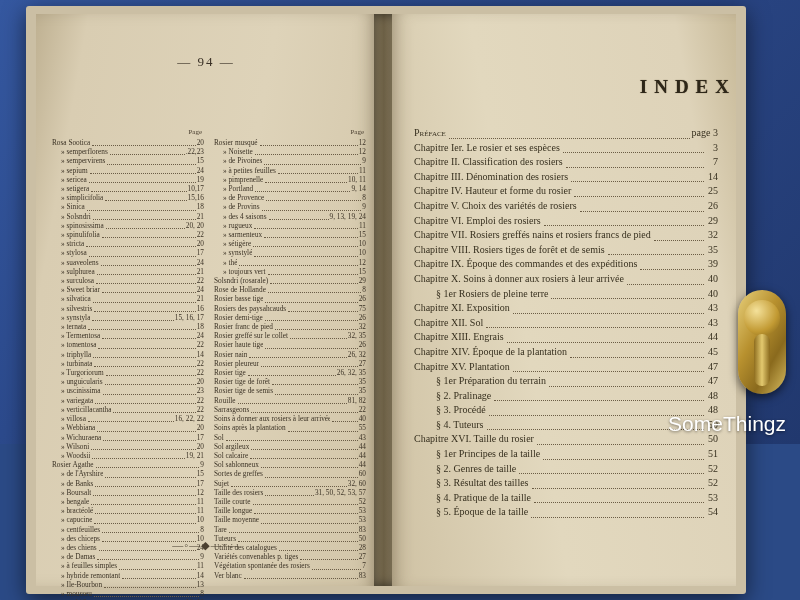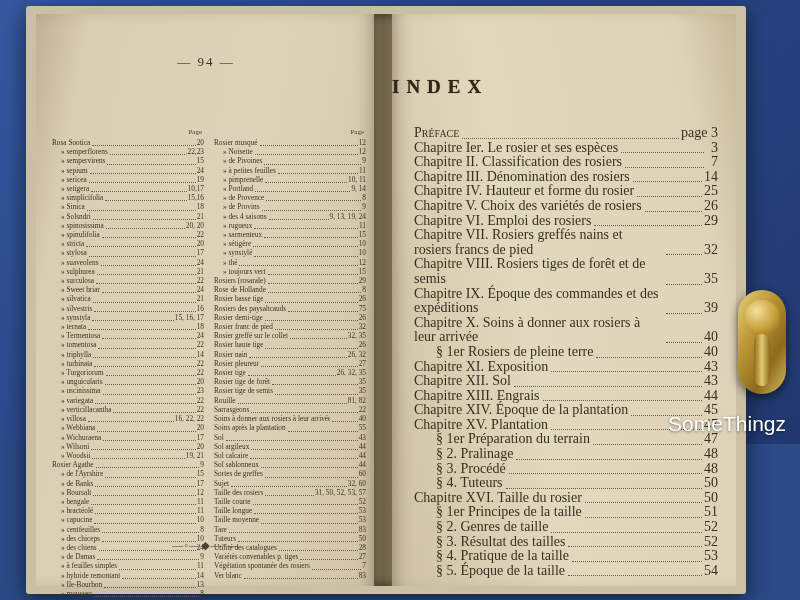--- a/index.html
+++ b/index.html
@@ -33,26 +33,26 @@
   .colhead{font-size:7px;text-align:right;color:#4a3f30;padding-right:2px;margin-bottom:2px;}
   .ent{display:flex;align-items:flex-end;font-size:7.3px;color:#3b3225;
        line-height:9.2px;white-space:nowrap;}
   .ent .nm{flex:0 0 auto;max-width:76%;overflow:hidden;text-overflow:clip;}
   .ent .dots{flex:1 1 auto;overflow:hidden;margin:0 1px 1px 2px;
        border-bottom:1px dotted #6a5c46;height:6px;}
   .ent .pg{flex:0 0 auto;text-align:right;}
   .ind{padding-left:9px;}
 
   
-  .rtitle{position:absolute;top:62px;width:100%;text-align:left;
+  .rtitle{position:absolute;top:62px;width:100%;text-align:right;
      font-size:19px;letter-spacing:7px;color:#2e2719;
      font-family:"Liberation Serif",serif;font-weight:bold;
      text-shadow:0 0 1px #6a5c43;}
   .rlist{position:absolute;top:112px;left:22px;right:18px;}
-  .rent{display:flex;align-items:flex-end;font-size:14px;color:#37301f;
+  .rent{display:flex;align-items:flex-end;font-size:10px;color:#37301f;
      line-height:14.6px;}
   .rent .nm{flex:0 0 auto;max-width:82%;}
   .rent .dots{flex:1 1 auto;border-bottom:1px dotted #6b5d45;height:8px;margin:0 2px 2px 3px;}
   .rent .pg{flex:0 0 auto;min-width:12px;text-align:right;}
   .sub{padding-left:22px;}
   .sc{font-variant:small-caps;}
 
   
   .orn{position:absolute;bottom:34px;left:0;width:340px;text-align:center;
        font-size:11px;color:#4b4030;letter-spacing:1px;}
@@ -420,21 +420,21 @@
                 <span class="nm">» thé</span>
                 <span class="dots"></span>
                 <span class="pg">12</span>
               </div>
               <div class="ent ind">
                 <span class="nm">» toujours vert</span>
                 <span class="dots"></span>
                 <span class="pg">15</span>
               </div>
               <div class="ent">
-                <span class="nm">Rosiers (rosarale)</span>
+                <span class="nm">Solsndri (rosarale)</span>
                 <span class="dots"></span>
                 <span class="pg">29</span>
               </div>
               <div class="ent">
                 <span class="nm">Rose de Hollande</span>
                 <span class="dots"></span>
                 <span class="pg">8</span>
               </div>
               <div class="ent">
                 <span class="nm">Rosier basse tige</span>

